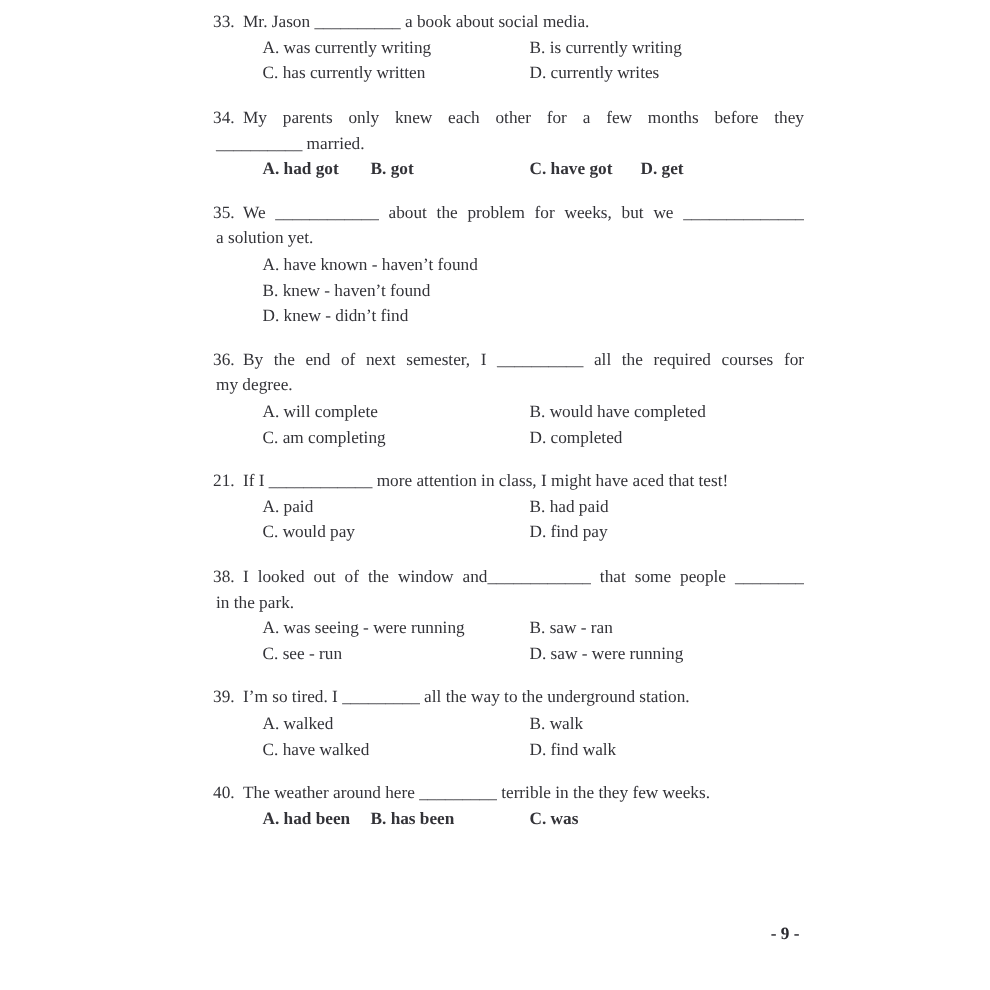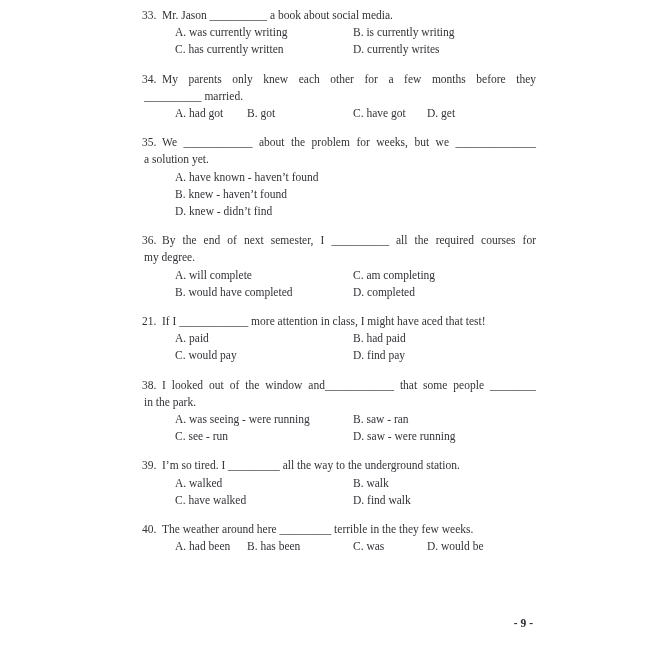--- a/index.html
+++ b/index.html
@@ -44,20 +44,21 @@
   .opts {
     padding-left: 33px;
   }
   .opts.c2 {
     display: grid;
     grid-template-columns: 178px 1fr;
   }
   .opts.c4 {
     display: grid;
     grid-template-columns: 72px 106px 74px 1fr;
+    font-weight: bold;
   }
   .opt {
     min-height: 17.2px;
     white-space: nowrap;
   }
   .page-num {
     position: absolute;
     top: 615px;
     right: 127px;
     font-weight: bold;
@@ -94,22 +95,22 @@
         <div class="opt">A. have known - haven’t found</div>
         <div class="opt">B. knew - haven’t found</div>
         <div class="opt">D. knew - didn’t find</div>
       </div>
     </section>
     <section class="q">
       <div class="q-line first justify"><span class="q-num">36.</span><span class="q-text">By the end of next semester, I __________ all the required courses for</span></div>
       <div class="q-line cont">my degree.</div>
       <div class="opts c2">
         <div class="opt">A. will complete</div>
+        <div class="opt">B. would have completed</div>
         <div class="opt">C. am completing</div>
-        <div class="opt">B. would have completed</div>
         <div class="opt">D. completed</div>
       </div>
     </section>
     <section class="q">
       <div class="q-line first"><span class="q-num">21.</span><span class="q-text">If I ____________ more attention in class, I might have aced that test!</span></div>
       <div class="opts c2">
         <div class="opt">A. paid</div>
         <div class="opt">B. had paid</div>
         <div class="opt">C. would pay</div>
         <div class="opt">D. find pay</div>
@@ -133,18 +134,17 @@
         <div class="opt">C. have walked</div>
         <div class="opt">D. find walk</div>
       </div>
     </section>
     <section class="q">
       <div class="q-line first"><span class="q-num">40.</span><span class="q-text">The weather around here _________ terrible in the they few weeks.</span></div>
       <div class="opts c4">
         <div class="opt">A. had been</div>
         <div class="opt">B. has been</div>
         <div class="opt">C. was</div>
-        <div class="opt">D. would be</div>
       </div>
     </section>
   </main>
 
 <div class="page-num">- 9 -</div>
 
 </body></html>

